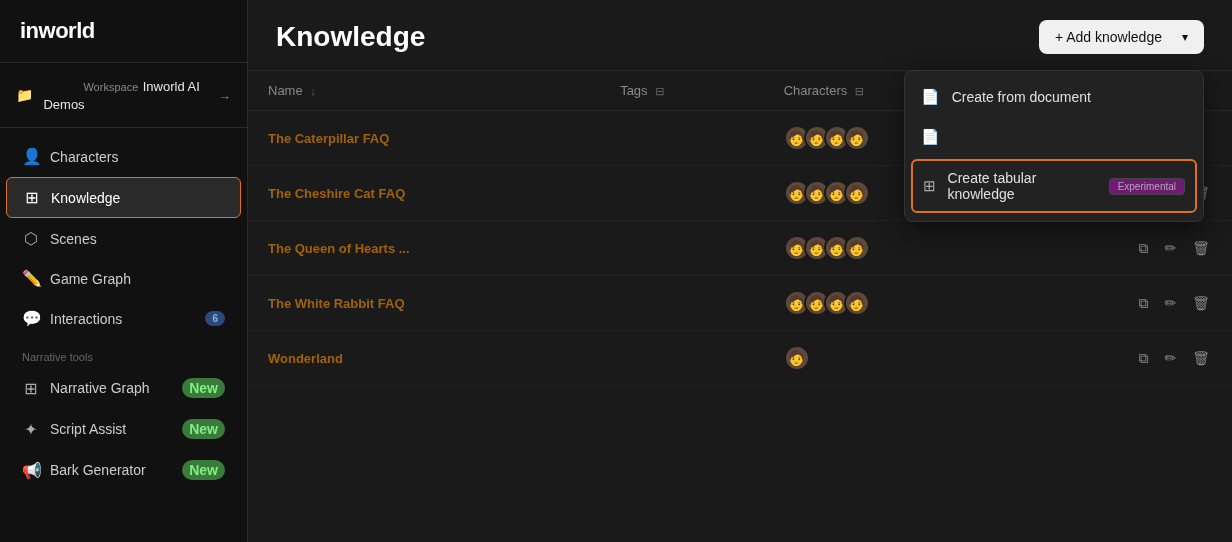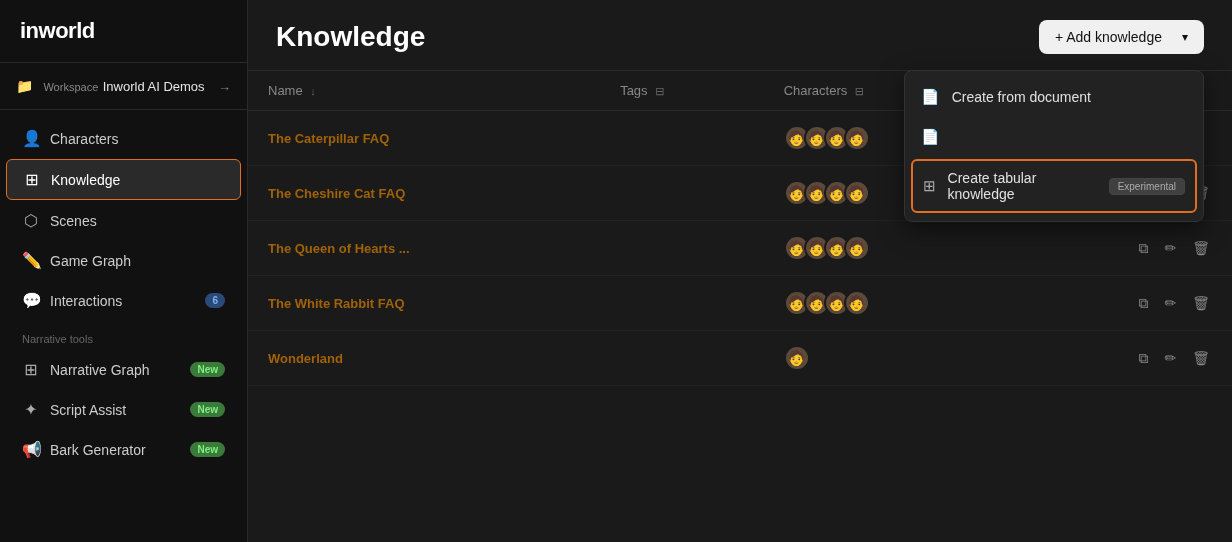--- a/index.html
+++ b/index.html
@@ -6,50 +6,50 @@
     body { font-family: -apple-system, BlinkMacSystemFont, 'Segoe UI', sans-serif; background: #1a1a1a; color: #e0e0e0; display: flex; height: 542px; width: 1232px; overflow: hidden; }
 
     
     .sidebar { width: 248px; min-width: 248px; background: #111111; display: flex; flex-direction: column; height: 100%; border-right: 1px solid #2a2a2a; }
     .sidebar-logo { padding: 18px 20px; border-bottom: 1px solid #2a2a2a; }
     .logo-text { color: #ffffff; font-size: 22px; font-weight: 700; letter-spacing: -0.5px; }
 
     .sidebar-workspace { display: flex; align-items: center; justify-content: space-between; padding: 14px 16px; border-bottom: 1px solid #2a2a2a; cursor: pointer; }
     .workspace-left { display: flex; align-items: center; gap: 10px; }
     .workspace-icon { color: #aaa; font-size: 14px; }
-    .workspace-label { font-size: 11px; color: #888; }
+    .workspace-label { font-size: 11px; color: #888; margin-left: 40px; }
     .workspace-name { font-size: 13px; color: #e5e5e5; font-weight: 400; }
     .workspace-arrow { color: #888; font-size: 13px; }
 
     .sidebar-nav { flex: 1; padding: 8px 0; overflow-y: auto; }
     .nav-item { display: flex; align-items: center; justify-content: space-between; padding: 10px 16px; cursor: pointer; border-radius: 6px; margin: 1px 6px; font-size: 14px; color: #cccccc; }
     .nav-item.active { background: #2a2a2a; color: #ffffff; border: 1.5px solid #e07020; }
     .nav-item-left { display: flex; align-items: center; gap: 10px; }
     .nav-icon { font-size: 16px; color: #aaa; width: 18px; text-align: center; }
     .nav-item.active .nav-icon { color: #fff; }
-    .badge { background: #3a7a3a; color: #7fef7f; font-size: 10px; padding: 2px 7px; border-radius: 10px; font-weight: 600; }
+    .badge { background: #3a7a3a; color: #7fef7f; font-size: 14px; padding: 2px 7px; border-radius: 10px; font-weight: 600; }
     .badge-count { background: #2a4a7a; color: #7fb0ef; font-size: 10px; padding: 2px 7px; border-radius: 10px; font-weight: 600; }
 
     .nav-section-label { font-size: 11px; color: #666; padding: 12px 22px 4px; text-transform: none; letter-spacing: 0; }
 
     
     .main { flex: 1; background: #1a1a1a; display: flex; flex-direction: column; position: relative; }
 
     .main-header { padding: 20px 28px 16px; display: flex; align-items: center; justify-content: space-between; border-bottom: 1px solid #2a2a2a; }
     .main-title { font-size: 28px; font-weight: 600; color: #ffffff; }
 
     .add-btn { display: flex; align-items: center; gap: 18px; background: #f0f0f0; color: #111; border: none; padding: 9px 16px; border-radius: 8px; cursor: pointer; font-size: 14px; font-weight: 500; position: relative; }
     .add-btn .chevron { font-size: 12px; margin-left: 2px; }
 
     
     .dropdown-menu { position: absolute; top: 70px; right: 28px; background: #222; border: 1px solid #333; border-radius: 8px; padding: 6px 0; z-index: 100; width: 300px; box-shadow: 0 8px 24px rgba(0,0,0,0.5); }
     .dropdown-item { display: flex; align-items: center; gap: 12px; padding: 11px 16px; cursor: pointer; font-size: 14px; color: #e0e0e0; }
     .dropdown-item.highlighted { border: 2px solid #e07020; border-radius: 6px; margin: 2px 6px; padding: 9px 10px; }
     .dropdown-icon { font-size: 15px; color: #aaa; }
-    .experimental-badge { background: #404040; border: 1px solid #444; color: #aaa; font-size: 10px; padding: 2px 8px; border-radius: 4px; margin-left: auto; }
+    .experimental-badge { background: #701a75; border: 1px solid #444; color: #aaa; font-size: 10px; padding: 2px 8px; border-radius: 4px; margin-left: auto; }
 
     
     .table-container { flex: 1; overflow-y: auto; }
     table { width: 100%; border-collapse: collapse; }
     thead tr { border-bottom: 1px solid #2a2a2a; }
     th { padding: 12px 20px; text-align: left; font-size: 13px; color: #888; font-weight: 500; }
     th .sort-icon { margin-left: 4px; font-size: 11px; color: #666; }
     th .filter-icon { margin-left: 4px; font-size: 11px; color: #666; }
     td { padding: 14px 20px; font-size: 13px; color: #d0d0d0; border-bottom: 1px solid #222; }
     .row-actions { display: flex; align-items: center; gap: 12px; justify-content: flex-end; }

